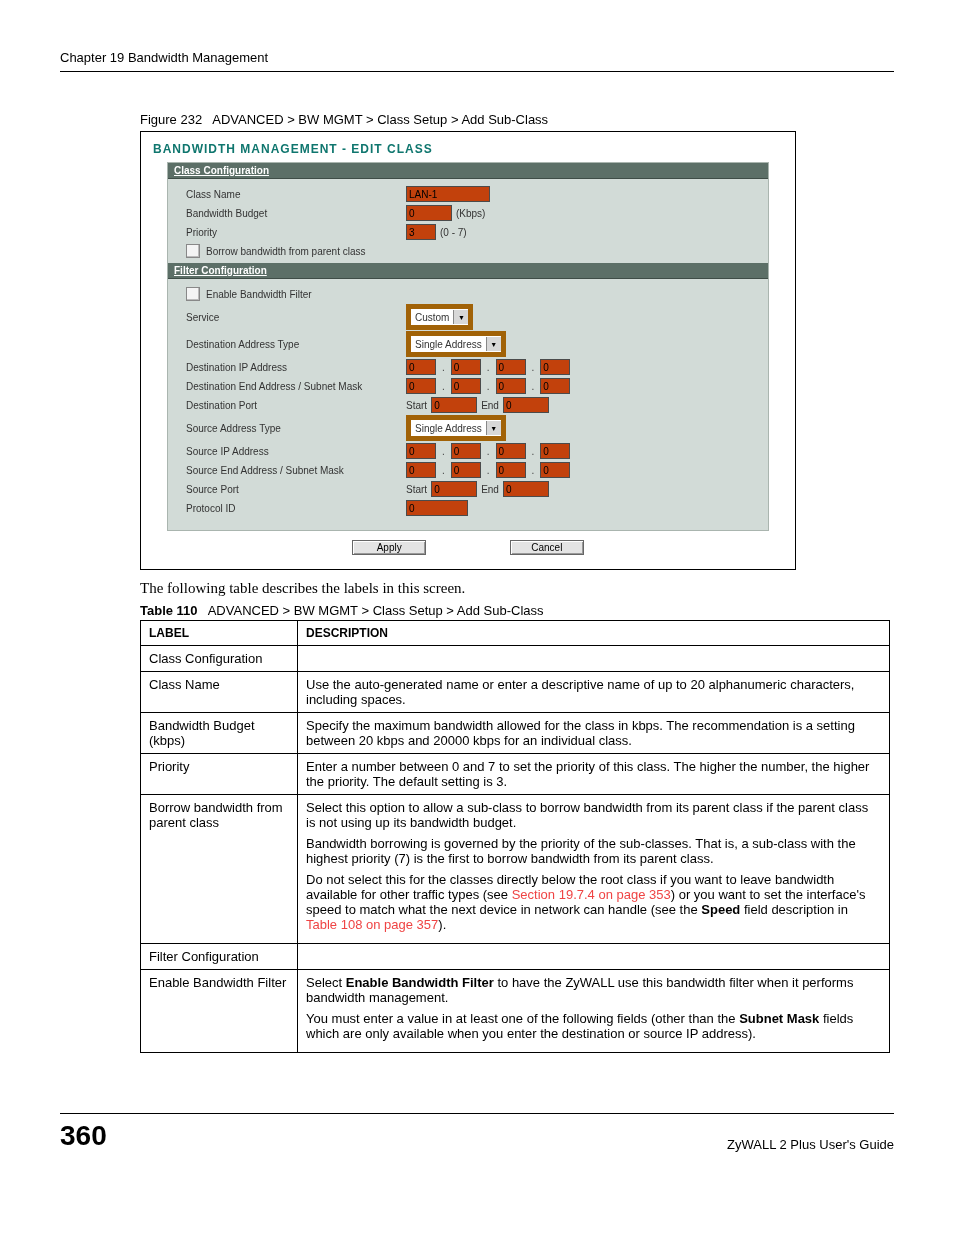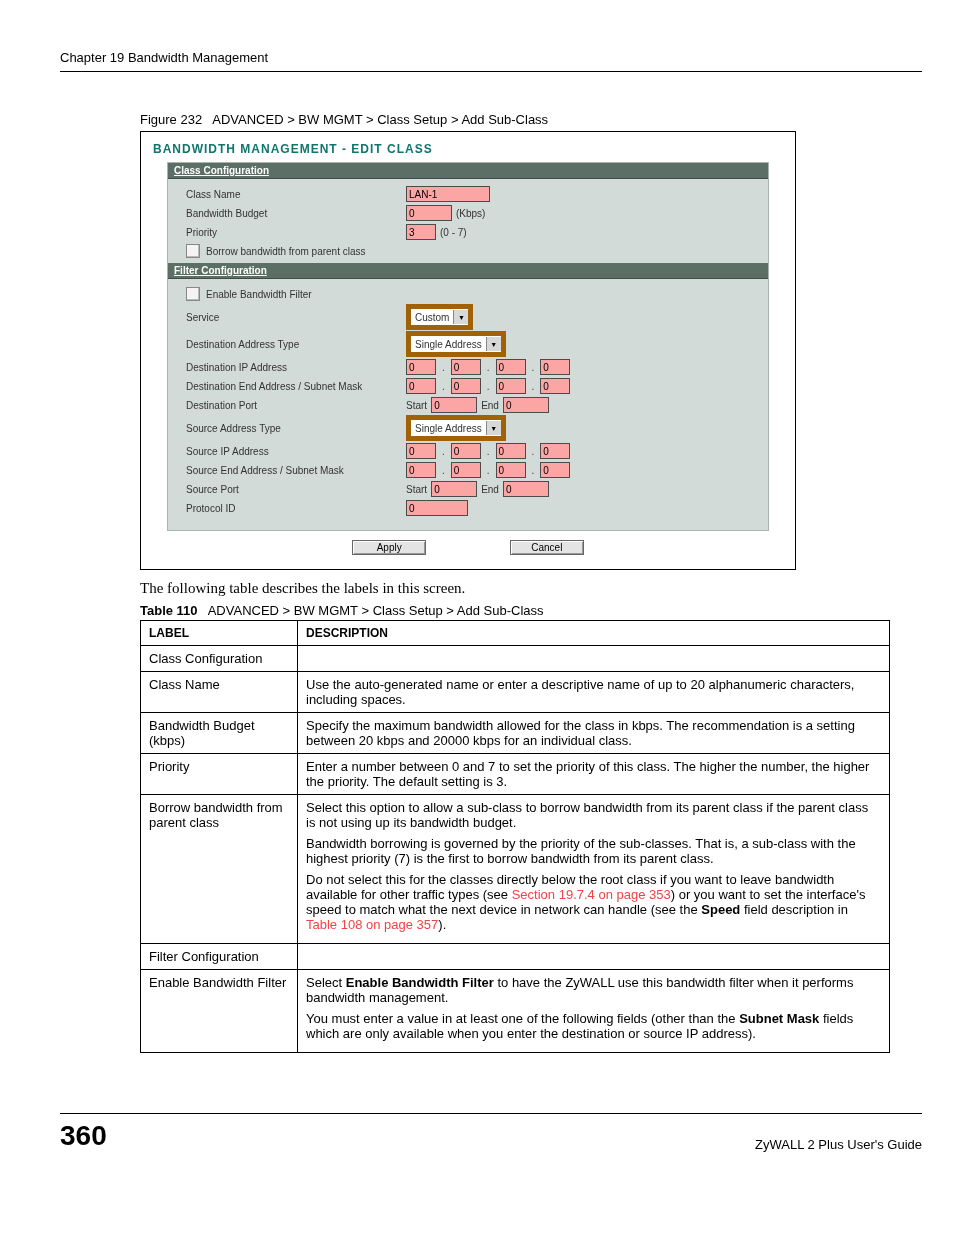--- a/index.html
+++ b/index.html
@@ -4,21 +4,21 @@
 <style>
   body {
     margin: 0;
     font-family: Arial, Helvetica, sans-serif;
     font-size: 13px;
     color: #000;
     background: #fff;
     width: 954px;
   }
   .page {
-    padding: 50px 32px 40px 60px;
+    padding: 50px 60px 40px 60px;
   }
   .header-bar {
     border-bottom: 1px solid #000;
     padding-bottom: 6px;
     margin-bottom: 40px;
     font-size: 13px;
   }
   .figure-container {
     margin-left: 80px;
     margin-right: 20px;
@@ -82,21 +82,21 @@
   .chk {
     width: 12px; height: 12px;
     border: 1px solid #888;
     background: #f4f4f4;
     display: inline-block;
     margin-right: 6px;
     box-shadow: inset -1px -1px 0 #bbb;
   }
   .inp {
     border: 1px solid #4b4b4b;
-    background: #fca5a5;
+    background: #c2410c;
     font-size: 10px;
     height: 14px;
     padding: 0 2px;
     box-sizing: content-box;
   }
   .inp-tiny { width: 24px; }
   .inp-small { width: 40px; }
   .inp-med { width: 56px; }
   .inp-long { width: 78px; }
   .dot { font-size: 10px; color: #444; padding: 0 2px; }

